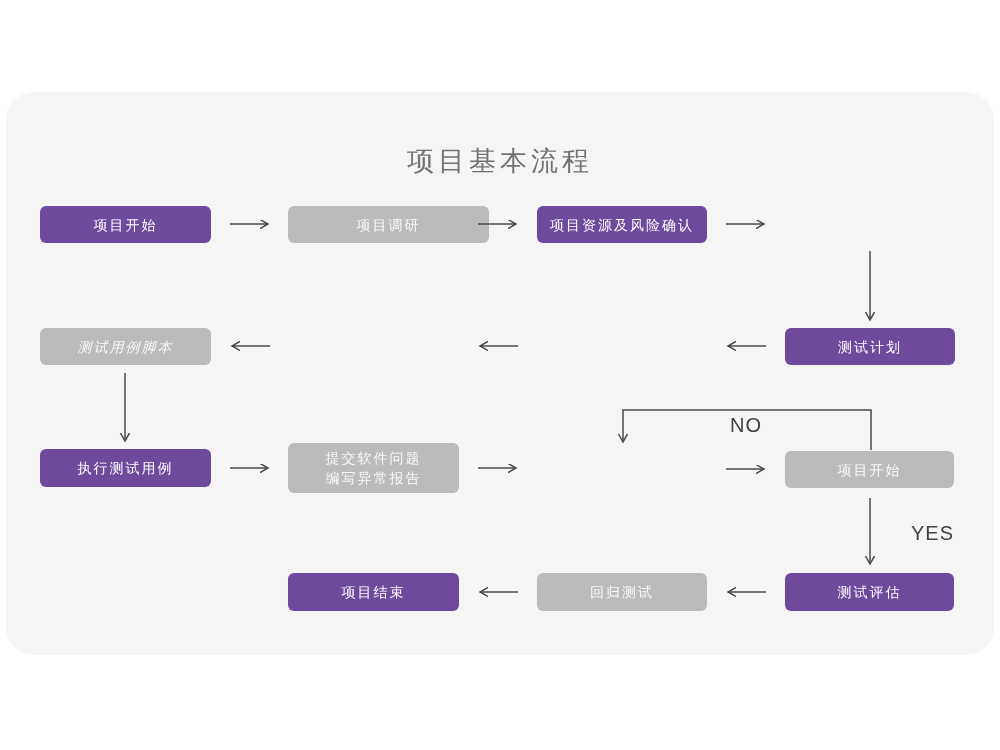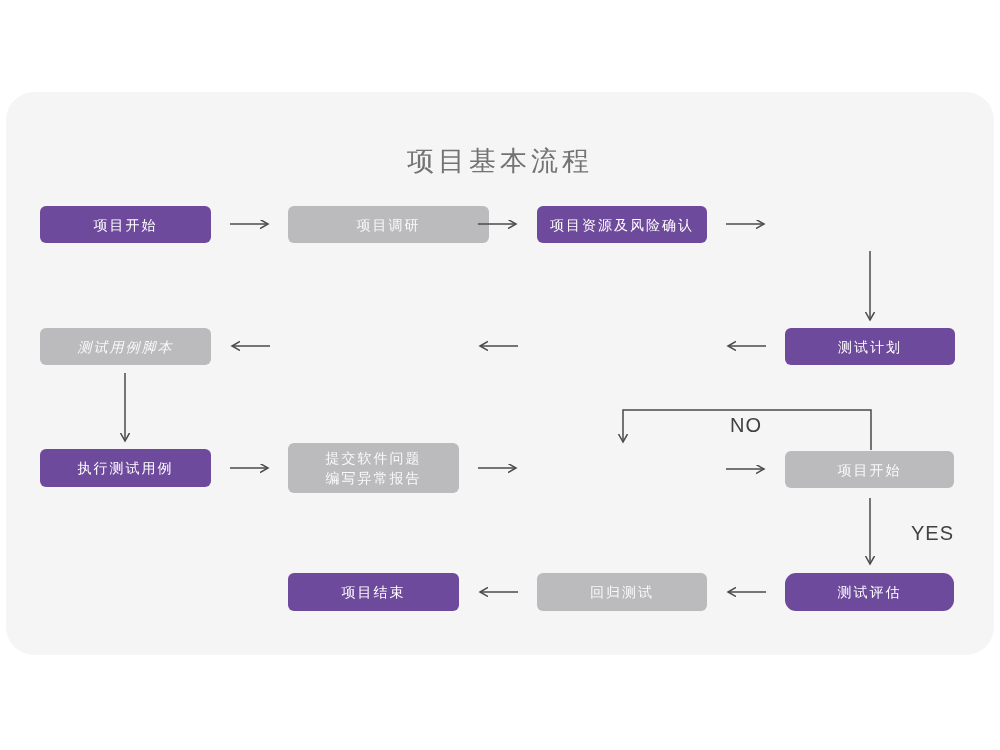--- a/index.html
+++ b/index.html
@@ -27,21 +27,21 @@
   <div class="node purple" style="left:537px;top:206px;width:170px;height:37px;">项目资源及风险确认</div>
 
   <div class="node purple" style="left:785px;top:328px;width:170px;height:37px;">测试计划</div>
   <div class="node gray" style="left:40px;top:328px;width:171px;height:37px;font-style:italic;">测试用例脚本</div>
 
   <div class="node purple" style="left:40px;top:449px;width:171px;height:38px;">执行测试用例</div>
   <div class="node gray" style="left:288px;top:443px;width:171px;height:50px;">提交软件问题
 编写异常报告</div>
   <div class="node gray" style="left:785px;top:451px;width:169px;height:37px;">项目开始</div>
 
-  <div class="node purple" style="left:785px;top:573px;width:169px;height:38px;border-radius:11px;">测试评估</div>
+  <div class="node purple" style="left:785px;top:573px;width:169px;height:38px;">测试评估</div>
   <div class="node gray" style="left:537px;top:573px;width:170px;height:38px;">回归测试</div>
   <div class="node purple" style="left:288px;top:573px;width:171px;height:38px;">项目结束</div>
 
   <div class="flow-label" style="left:728px;top:414px;width:36px;text-align:center;">NO</div>
   <div class="flow-label" style="left:879px;top:522px;margin-left:32px;">YES</div>
 
   <svg class="connectors" viewBox="0 0 1000 750" xmlns="http://www.w3.org/2000/svg">
     <defs>
       <marker id="head" markerWidth="11" markerHeight="11" refX="8" refY="4.5" orient="auto" markerUnits="userSpaceOnUse">
         <path d="M0,0 L8,4.5 L0,9" fill="none" stroke="#4a4a4a" stroke-width="1.5"></path>

